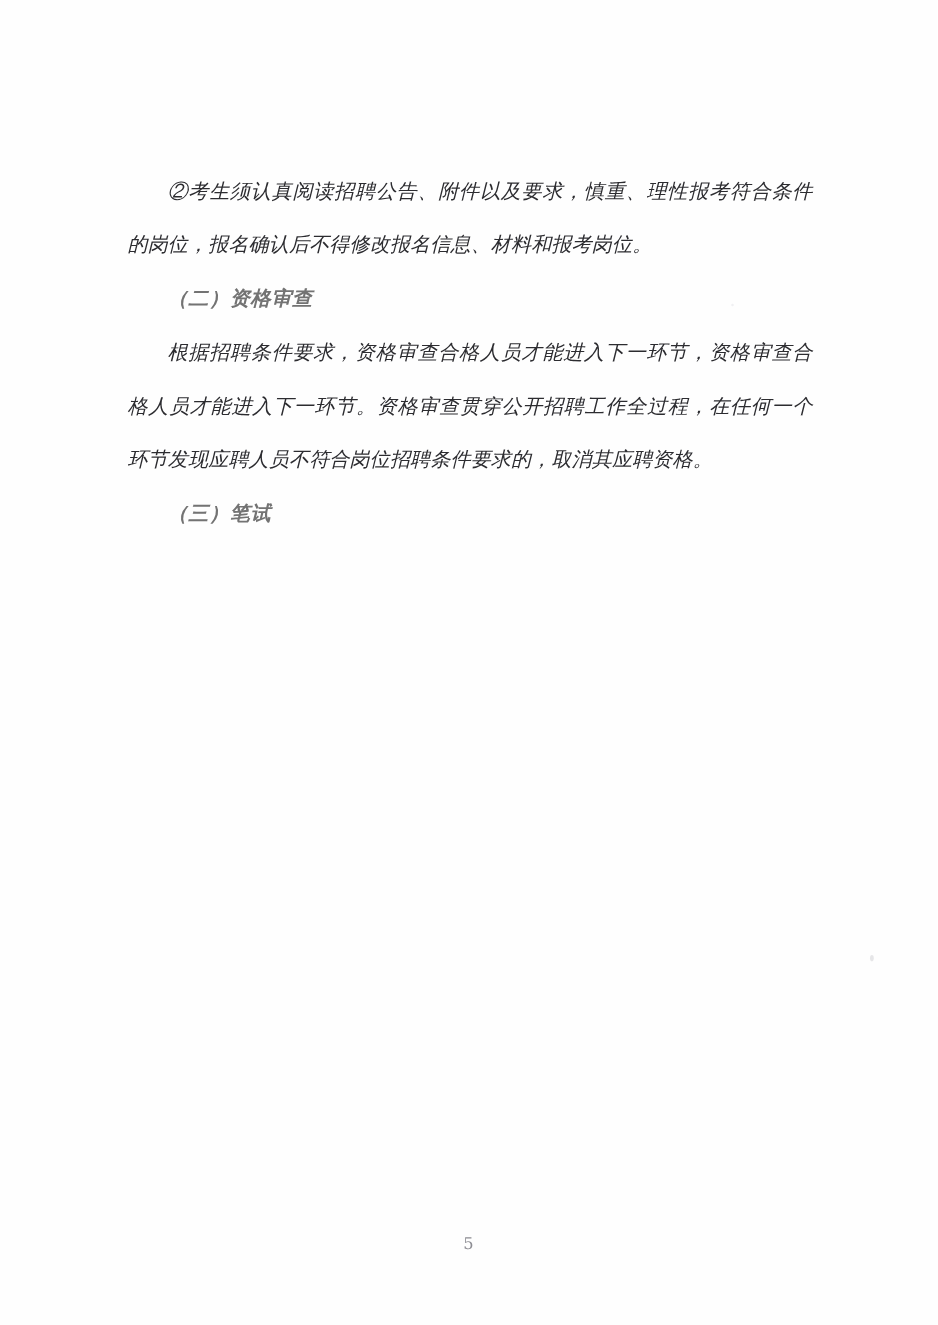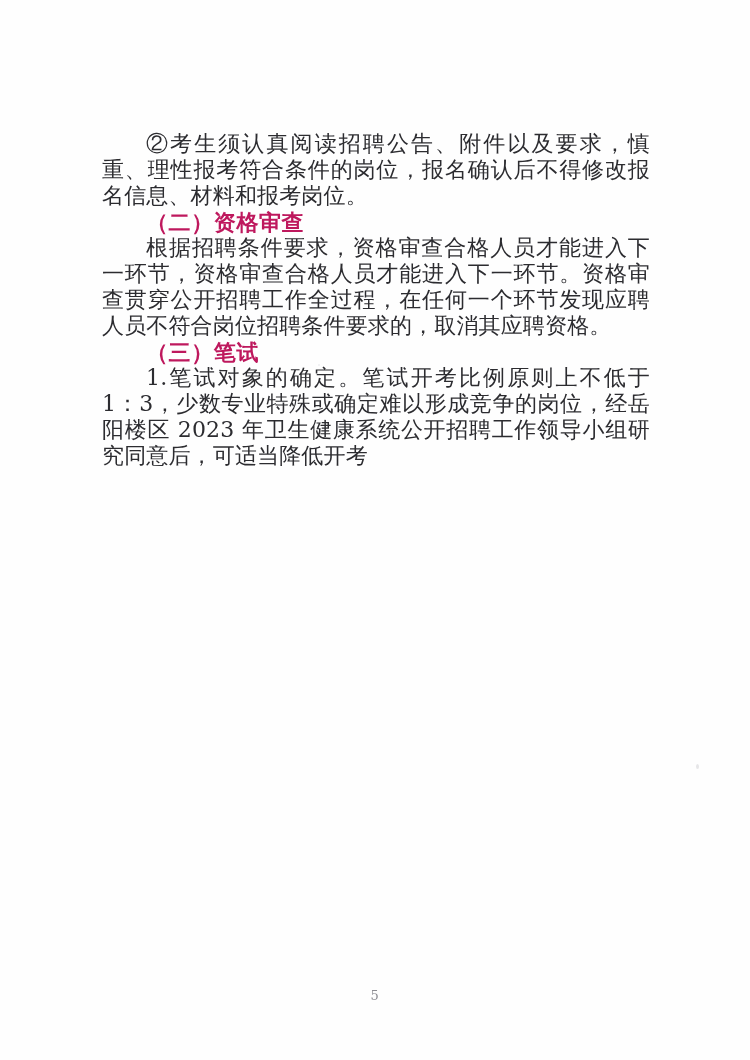--- a/index.html
+++ b/index.html
@@ -19,37 +19,38 @@
   
   .doc-body {
     position: absolute;
     left: 102px;
     top: 131px;
     width: 548px;
   }
 
   .para {
     margin: 0;
-    font-size: 22px;
-    line-height: 26px;
+    font-size: 16px;
+    line-height: 43px;
     color: #2c2c30;
     text-align: justify;
     text-align-last: left;
     text-justify: inter-character;
     letter-spacing: 0.15px;
     font-weight: 400;
+    font-style: italic;
     -webkit-font-smoothing: antialiased;
   }
   .para.indent {
     text-indent: 2em;
   }
   .para.heading {
     text-indent: 2em;
     font-weight: 700;
-    color: #be185d;
+    color: #737373;
     letter-spacing: 0.6px;
     text-align: center;
   }
 
   
   .speck {
     position: absolute;
     background: #c9c9cf;
     border-radius: 50%;
     opacity: .55;
@@ -73,21 +74,20 @@
 </head>
 <body>
 
 <div class="page">
 
   <div class="doc-body">
     <p class="para indent">②考生须认真阅读招聘公告、附件以及要求，慎重、理性报考符合条件的岗位，报名确认后不得修改报名信息、材料和报考岗位。</p>
     <p class="para heading">（二）资格审查</p>
     <p class="para indent">根据招聘条件要求，资格审查合格人员才能进入下一环节，资格审查合格人员才能进入下一环节。资格审查贯穿公开招聘工作全过程，在任何一个环节发现应聘人员不符合岗位招聘条件要求的，取消其应聘资格。</p>
     <p class="para heading">（三）笔试</p>
-    <p class="para indent">1.笔试对象的确定。笔试开考比例原则上不低于 1：3，少数专业特殊或确定难以形成竞争的岗位，经岳阳楼区 2023 年卫生健康系统公开招聘工作领导小组研究同意后，可适当降低开考</p>
   </div>
 
   <span class="speck s1"></span>
   <span class="speck s2"></span>
   <span class="speck s3"></span>
 
   <div class="page-number">5</div>
 
 </div>
 

